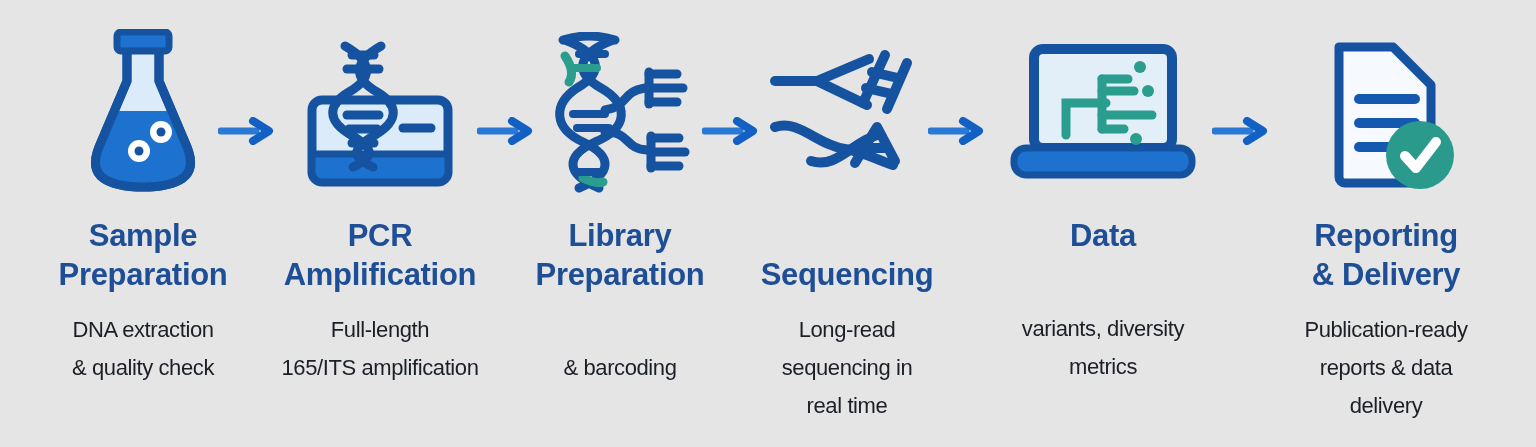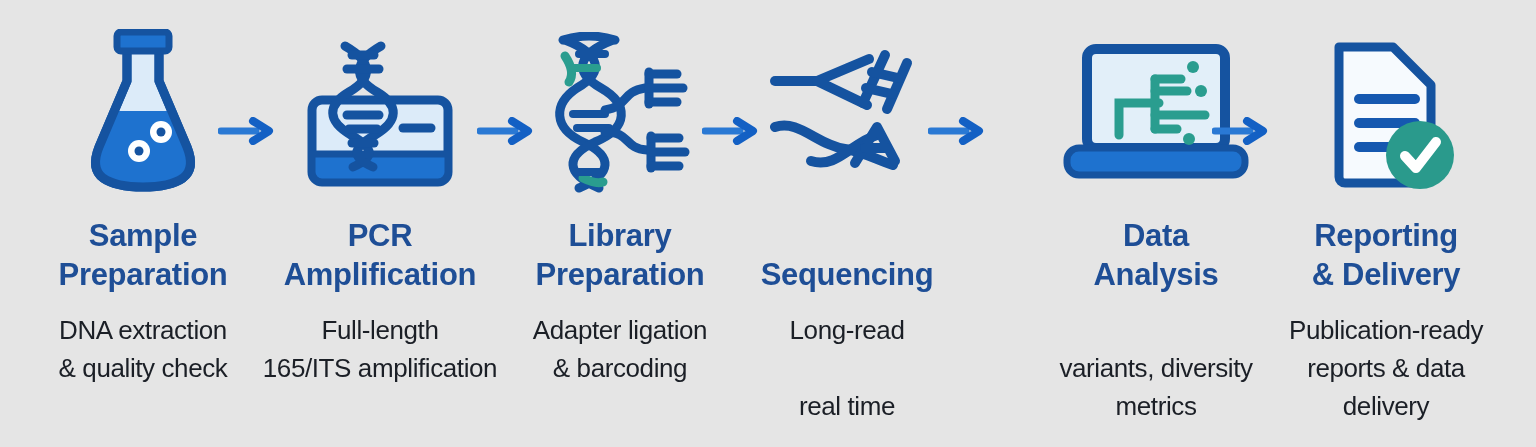--- a/index.html
+++ b/index.html
@@ -20,21 +20,21 @@
     display:flex;align-items:center;justify-content:center;
     padding-top:14px;box-sizing:border-box;
   }
   .title{
     margin:4px 0 0 0;
     font-size:31px;font-weight:bold;color:#1e4e96;
     line-height:39px;letter-spacing:-0.3px;
   }
   .subtitle{
     margin:17px 0 0 0;
-    font-size:26px;font-weight:400;color:#1b1f26;
+    font-size:22px;font-weight:400;color:#1b1f26;
     line-height:38px;letter-spacing:-0.4px;
   }
   .arrow{position:absolute;top:117px;}
 </style>
 </head>
 <body>
 
 <div class="canvas">
 
   <div class="step" style="left:25px;width:236px">
@@ -113,21 +113,21 @@
             <line x1="100" y1="70" x2="128" y2="70"></line>
             <line x1="102" y1="104" x2="102" y2="136"></line>
             <line x1="102" y1="106" x2="130" y2="106"></line>
             <line x1="102" y1="120" x2="136" y2="120"></line>
             <line x1="102" y1="134" x2="130" y2="134"></line>
           </g>
         </g>
       </svg>
     </div>
     <h2 class="title"><span>Library</span><br><span>Preparation</span></h2>
-    <p class="subtitle"><span>Adapter ligation</span><br><span>&amp; barcoding</span></p>
+    <p class="subtitle"><br><span>&amp; barcoding</span></p>
   </div>
 
   <svg class="arrow" style="left:702px" width="56" height="28" viewBox="0 0 56 28">
     <line x1="3" y1="14" x2="38" y2="14" stroke="#2a79d4" stroke-width="7" stroke-linecap="round"></line>
     <path d="M35 4 L51 14 L35 24" fill="none" stroke="#1360c4" stroke-width="8" stroke-linecap="round" stroke-linejoin="round"></path>
   </svg>
 
   <div class="step" style="left:727px;width:240px">
     <div class="icon-box">
       <svg width="156" height="132" viewBox="0 0 156 132">
@@ -140,49 +140,49 @@
           <line x1="103" y1="25" x2="129" y2="31"></line>
           <line x1="97" y1="41" x2="123" y2="47"></line>
           <path d="M6 80 C30 72 48 98 76 102 C92 104 106 112 124 118"></path>
           <path d="M42 114 C68 122 82 96 108 88"></path>
           <path d="M86 116 L108 80 L126 114"></path>
           <line x1="96" y1="101" x2="118" y2="101"></line>
         </g>
       </svg>
     </div>
     <h2 class="title"><br><span>Sequencing</span></h2>
-    <p class="subtitle"><span>Long-read</span><br><br><span>real time</span></p>
+    <p class="subtitle"><span>Long-read</span><br><span>sequencing in</span><br><span>real time</span></p>
   </div>
 
   <svg class="arrow" style="left:928px" width="56" height="28" viewBox="0 0 56 28">
     <line x1="3" y1="14" x2="38" y2="14" stroke="#2a79d4" stroke-width="7" stroke-linecap="round"></line>
     <path d="M35 4 L51 14 L35 24" fill="none" stroke="#1360c4" stroke-width="8" stroke-linecap="round" stroke-linejoin="round"></path>
   </svg>
 
-  <div class="step" style="left:1028px;width:256px">
+  <div class="step" style="left:975px;width:256px">
     <div class="icon-box">
       <svg width="190" height="140" viewBox="0 0 190 140">
         <rect x="26" y="6" width="138" height="99" rx="9" fill="#e2eff9" stroke="#1553a0" stroke-width="10"></rect>
         <rect x="6" y="105" width="178" height="27" rx="12" fill="#1e72cf" stroke="#1553a0" stroke-width="7"></rect>
         <g fill="none" stroke="#2a9d8f" stroke-width="9" stroke-linecap="round">
           <path d="M58 92 V60 H98"></path>
           <path d="M94 36 V86"></path>
           <path d="M94 36 H120"></path>
           <path d="M94 48 H126"></path>
           <path d="M94 72 H144"></path>
           <path d="M94 86 H116"></path>
         </g>
         <g fill="#2a9d8f">
           <circle cx="132" cy="24" r="6"></circle>
           <circle cx="140" cy="48" r="6"></circle>
           <circle cx="128" cy="96" r="6"></circle>
         </g>
       </svg>
     </div>
-    <h2 class="title"><span>Data</span><br><span>Analysis</span></h2>
+    <h2 class="title"><span>Data</span><br></h2>
     <p class="subtitle"><br><span>variants, diversity</span><br><span>metrics</span></p>
   </div>
 
   <svg class="arrow" style="left:1212px" width="56" height="28" viewBox="0 0 56 28">
     <line x1="3" y1="14" x2="38" y2="14" stroke="#2a79d4" stroke-width="7" stroke-linecap="round"></line>
     <path d="M35 4 L51 14 L35 24" fill="none" stroke="#1360c4" stroke-width="8" stroke-linecap="round" stroke-linejoin="round"></path>
   </svg>
 
   <div class="step" style="left:1251px;width:270px">
     <div class="icon-box">

